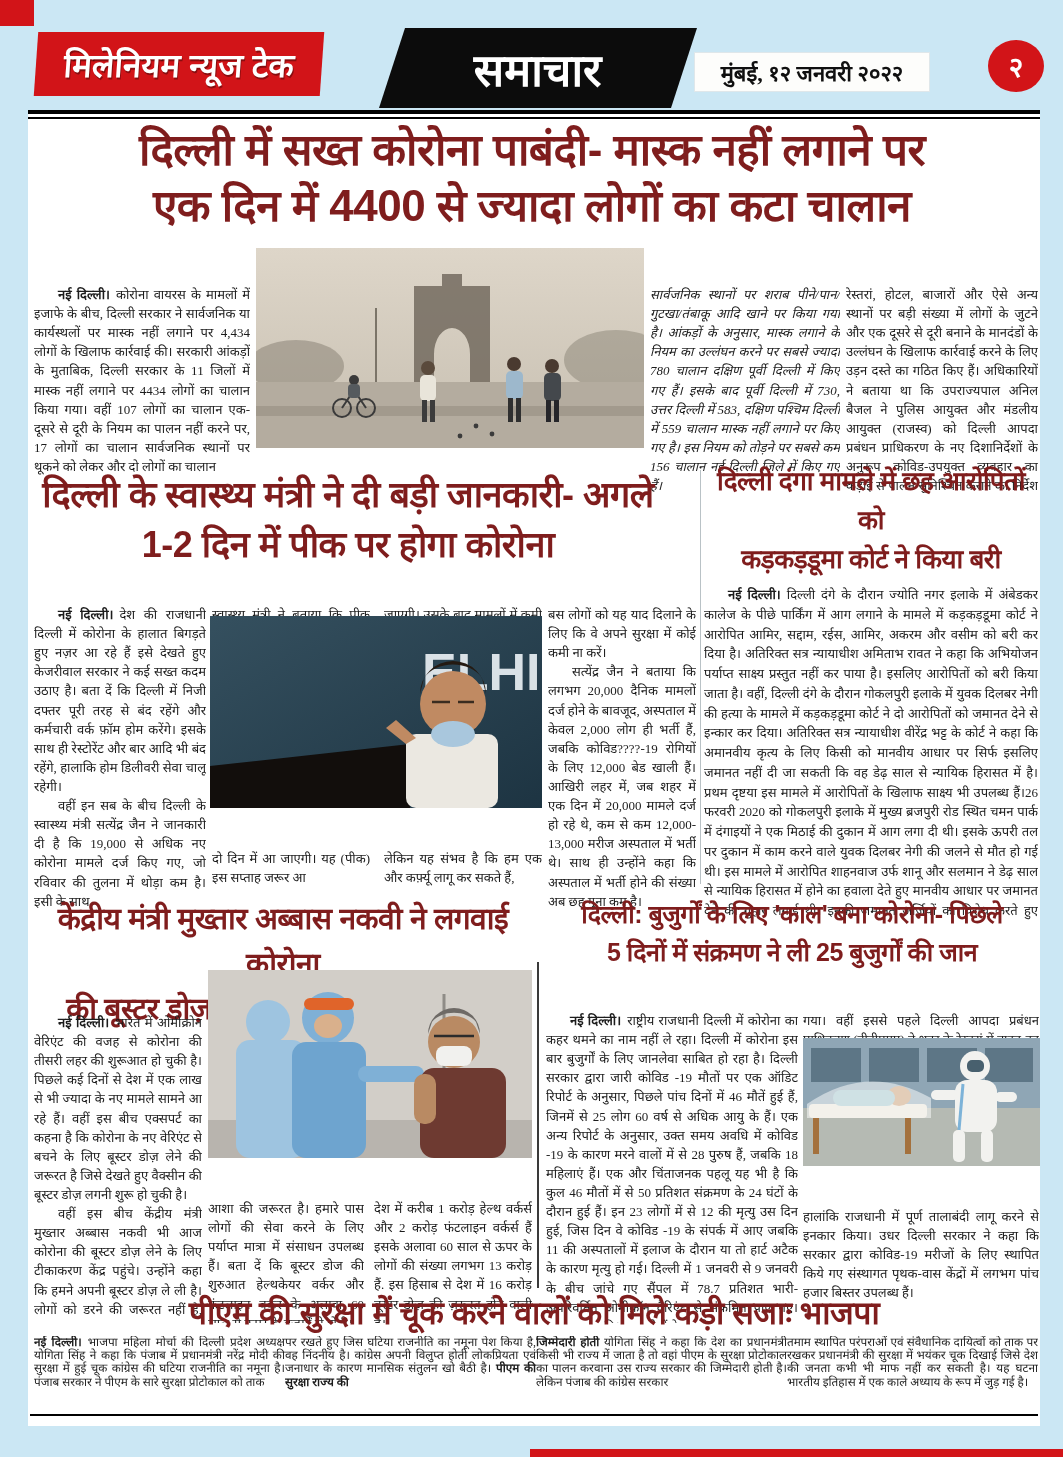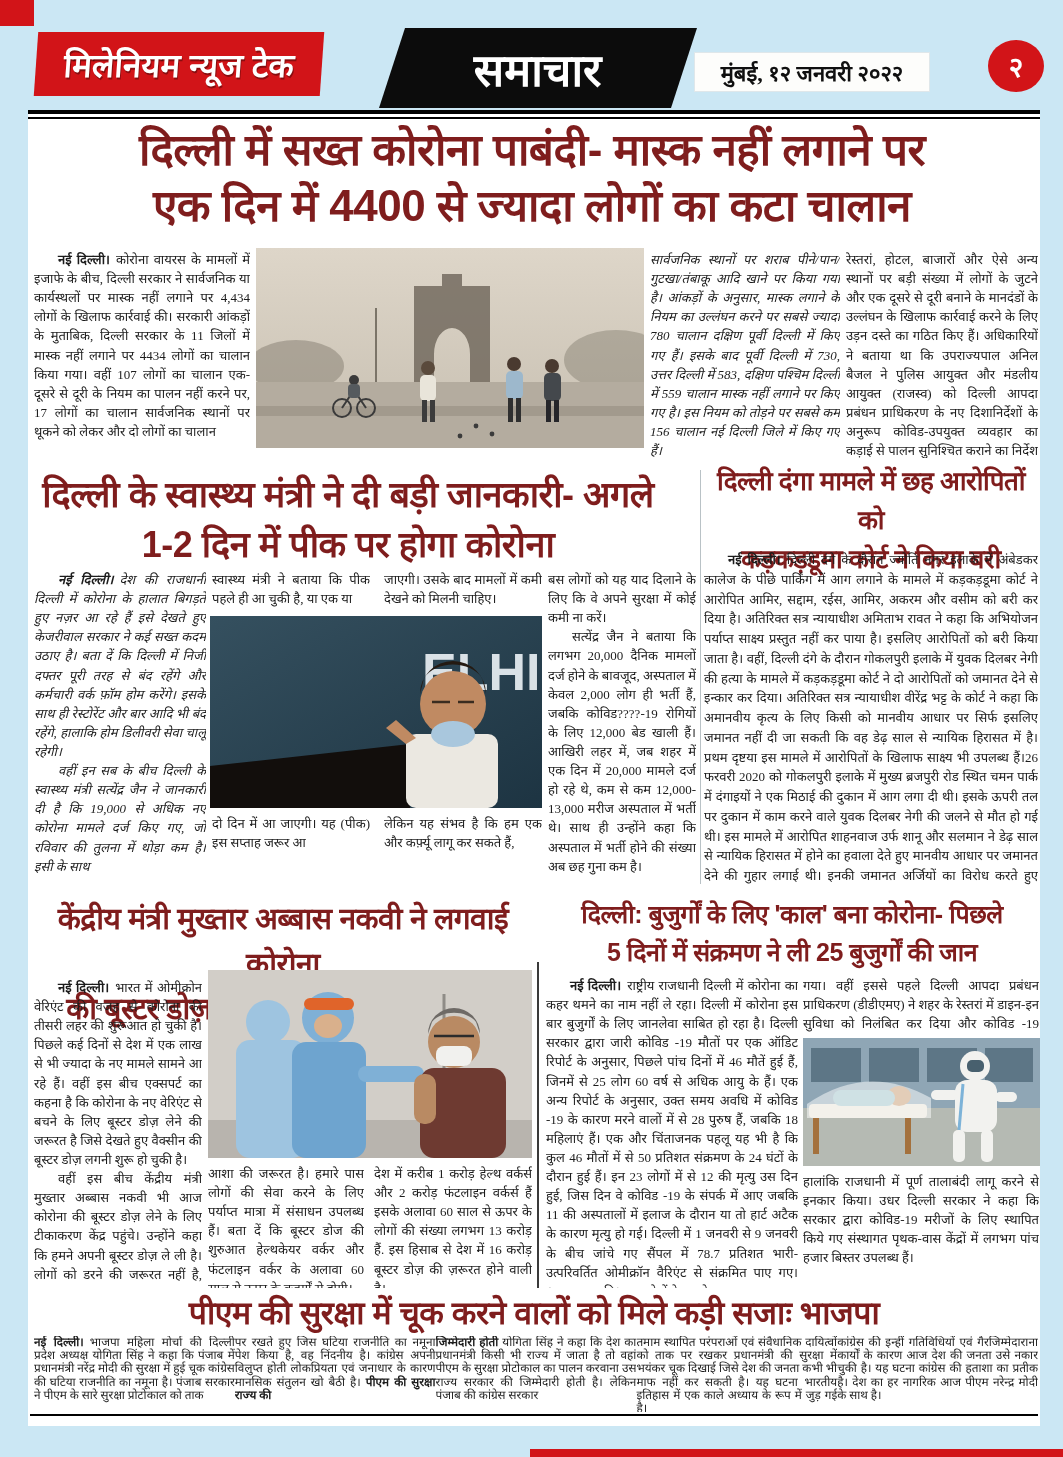--- a/index.html
+++ b/index.html
@@ -32,21 +32,21 @@
   .hl { position:absolute; text-align:center; color:#7f1d1d; font-family:"Liberation Sans",sans-serif;
     font-weight:700; letter-spacing:-0.5px; }
   .hl-lead   { left:30px;  top:122px;  width:1004px; font-size:44px; line-height:1.28; }
   .hl-health { left:18px;  top:470px;  width:660px;  font-size:36px; line-height:1.38; }
   .hl-court  { left:706px; top:462px;  width:330px;  font-size:26px; line-height:1.5; }
   .hl-booster{ left:34px;  top:896px;  width:498px;  font-size:30px; line-height:1.5; }
   .hl-elderly{ left:546px; top:896px;  width:492px;  font-size:25px; line-height:1.5; }
   .hl-pm     { left:30px;  top:1294px; width:1008px; font-size:32px; line-height:1.2; }
 
   
-  .col { position:absolute; text-align:justify; font-size:13px; line-height:1.47; color:#1c1c1c; overflow:hidden; }
+  .col { position:absolute; text-align:justify; font-size:13px; line-height:1.47; color:#1c1c1c; overflow:hidden;margin-top:35px; }
   .col p + p { text-indent:24px; }
   .dateline { font-weight:700; margin-right:6px; }
   .indent { text-indent:24px; }
   .bold { font-weight:700; }
 
   .vrule { position:absolute; background:#b9c2c6; width:1px; }
   .vrule-dark { position:absolute; background:#3a3a3a; width:2px; }
   .bottom-rule { position:absolute; left:30px; top:1414px; width:1008px; border-top:2px solid #000; }
 
   .photo { position:absolute; overflow:hidden; background:#0f766e; }
@@ -140,21 +140,21 @@
 
   <div class="col" style="left:846px; top:250px; width:192px; height:208px;">
     <p>रेस्तरां, होटल, बाजारों और ऐसे अन्य स्थानों पर बड़ी संख्या में लोगों के जुटने और एक दूसरे से दूरी बनाने के मानदंडों के उल्लंघन के खिलाफ कार्रवाई करने के लिए उड़न दस्ते का गठित किए हैं। अधिकारियों ने बताया था कि उपराज्यपाल अनिल बैजल ने पुलिस आयुक्त और मंडलीय आयुक्त (राजस्व) को दिल्ली आपदा प्रबंधन प्राधिकरण के नए दिशानिर्देशों के अनुरूप कोविड-उपयुक्त व्यवहार का कड़ाई से पालन सुनिश्चित कराने का निर्देश दिया।</p>
   </div>
 
   <div class="hl hl-health">
     <div>दिल्ली के स्वास्थ्य मंत्री ने दी बड़ी जानकारी- अगले</div>
     <div>1-2 दिन में पीक पर होगा कोरोना</div>
   </div>
 
-  <div class="col indent" style="left:34px; top:570px; width:172px; height:314px;font-style:italic;">
+  <div class="col indent" style="left:34px; top:570px; width:172px; height:314px;">
     <span class="dateline">नई दिल्ली।</span><span>देश की राजधानी दिल्ली में कोरोना के हालात बिगड़ते हुए नज़र आ रहे हैं इसे देखते हुए केजरीवाल सरकार ने कई सख्त कदम उठाए है। बता दें कि दिल्ली में निजी दफ्तर पूरी तरह से बंद रहेंगे और कर्मचारी वर्क फ़ॉम होम करेंगे। इसके साथ ही रेस्टोरेंट और बार आदि भी बंद रहेंगे, हालाकि होम डिलीवरी सेवा चालू रहेगी।</span>
     <p>वहीं इन सब के बीच दिल्ली के स्वास्थ्य मंत्री सत्येंद्र जैन ने जानकारी दी है कि 19,000 से अधिक नए कोरोना मामले दर्ज किए गए, जो रविवार की तुलना में थोड़ा कम है। इसी के साथ</p>
   </div>
 
   <div class="col" style="left:384px; top:570px; width:158px; height:42px;">
     <span>जाएगी। उसके बाद मामलों में कमी देखने को मिलनी चाहिए।</span>
   </div>
   <div class="col" style="left:212px; top:570px; width:158px; height:42px;">
     <span>स्वास्थ्य मंत्री ने बताया कि पीक पहले ही आ चुकी है, या एक या</span>
   </div>
@@ -308,19 +308,16 @@
       <span>पर रखते हुए जिस घटिया राजनीति का नमूना पेश किया है, वह निंदनीय है। कांग्रेस अपनी विलुप्त होती लोकप्रियता एवं जनाधार के कारण मानसिक संतुलन खो बैठी है।</span>
       <span class="bold">पीएम की सुरक्षा राज्य की</span>
     </div>
     <div class="pm-col">
       <span class="bold">जिम्मेदारी होती</span>
       <span>योगिता सिंह ने कहा कि देश का प्रधानमंत्री किसी भी राज्य में जाता है तो वहां पीएम के सुरक्षा प्रोटोकाल का पालन करवाना उस राज्य सरकार की जिम्मेदारी होती है। लेकिन पंजाब की कांग्रेस सरकार</span>
     </div>
     <div class="pm-col">
       <span>तमाम स्थापित परंपराओं एवं संवैधानिक दायित्वों को ताक पर रखकर प्रधानमंत्री की सुरक्षा में भयंकर चूक दिखाई जिसे देश की जनता कभी भी माफ नहीं कर सकती है। यह घटना भारतीय इतिहास में एक काले अध्याय के रूप में जुड़ गई है।</span>
     </div>
-    <div class="pm-col">
-      <span>कांग्रेस की इन्हीं गतिविधियों एवं गैरजिम्मेदाराना कार्यों के कारण आज देश की जनता उसे नकार चुकी है। यह घटना कांग्रेस की हताशा का प्रतीक है। देश का हर नागरिक आज पीएम नरेन्द्र मोदी के साथ है।</span>
-    </div>
   </div>
 
   <div class="bottom-rule"></div>
 </div>
 
 </body></html>

